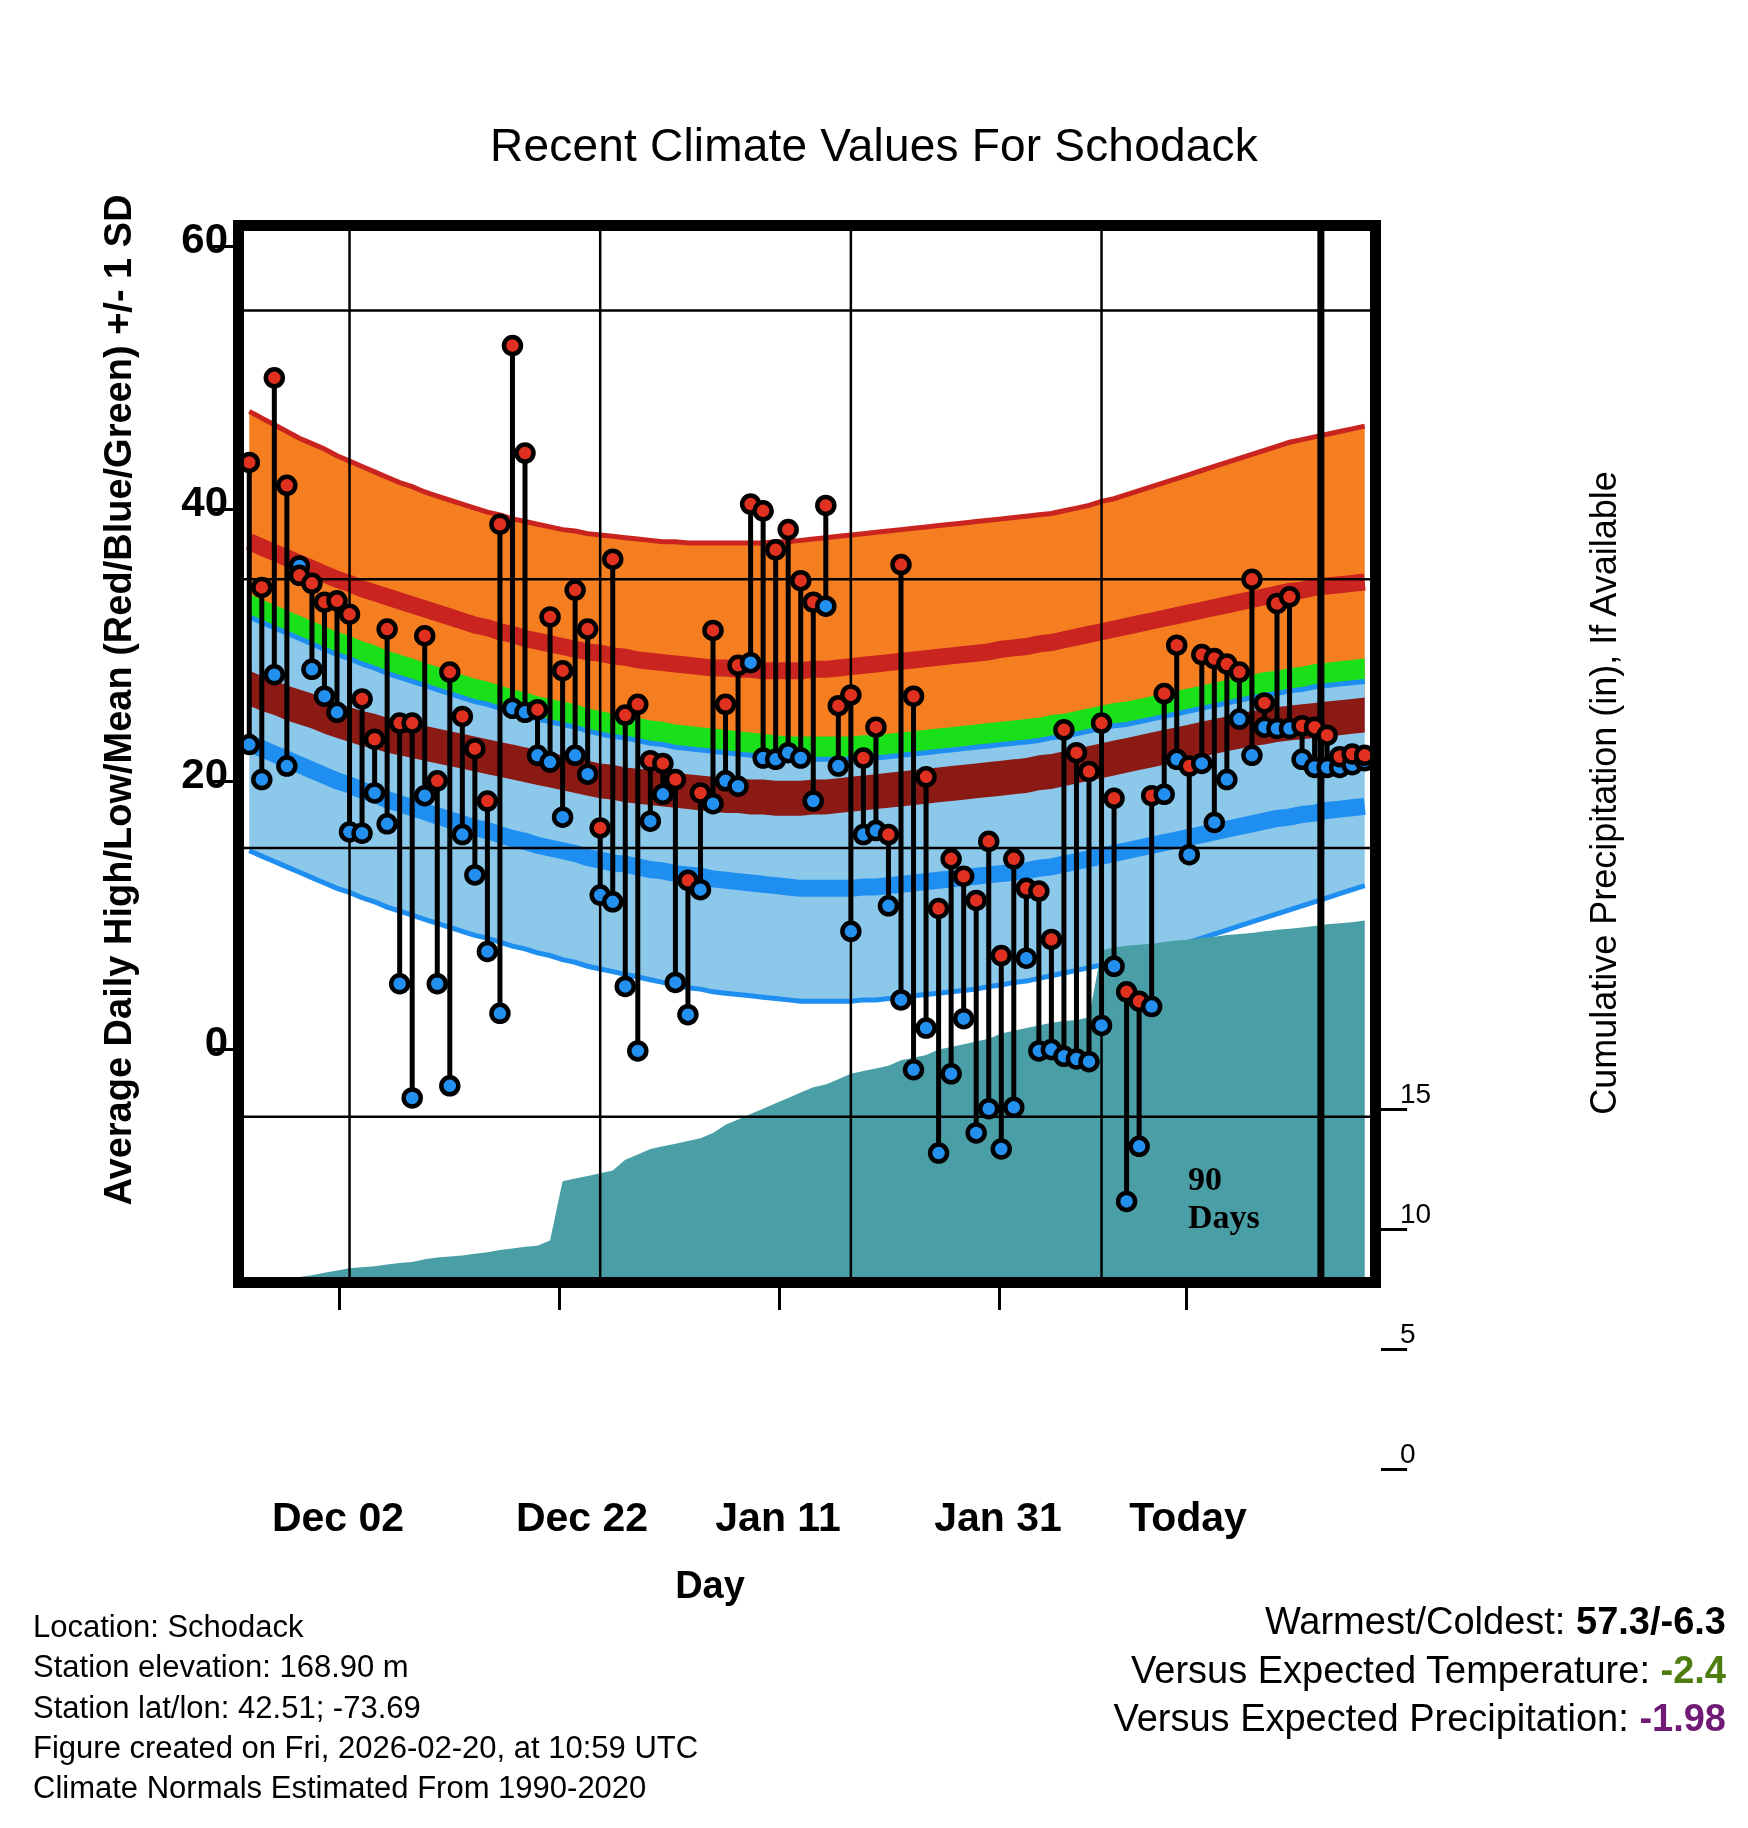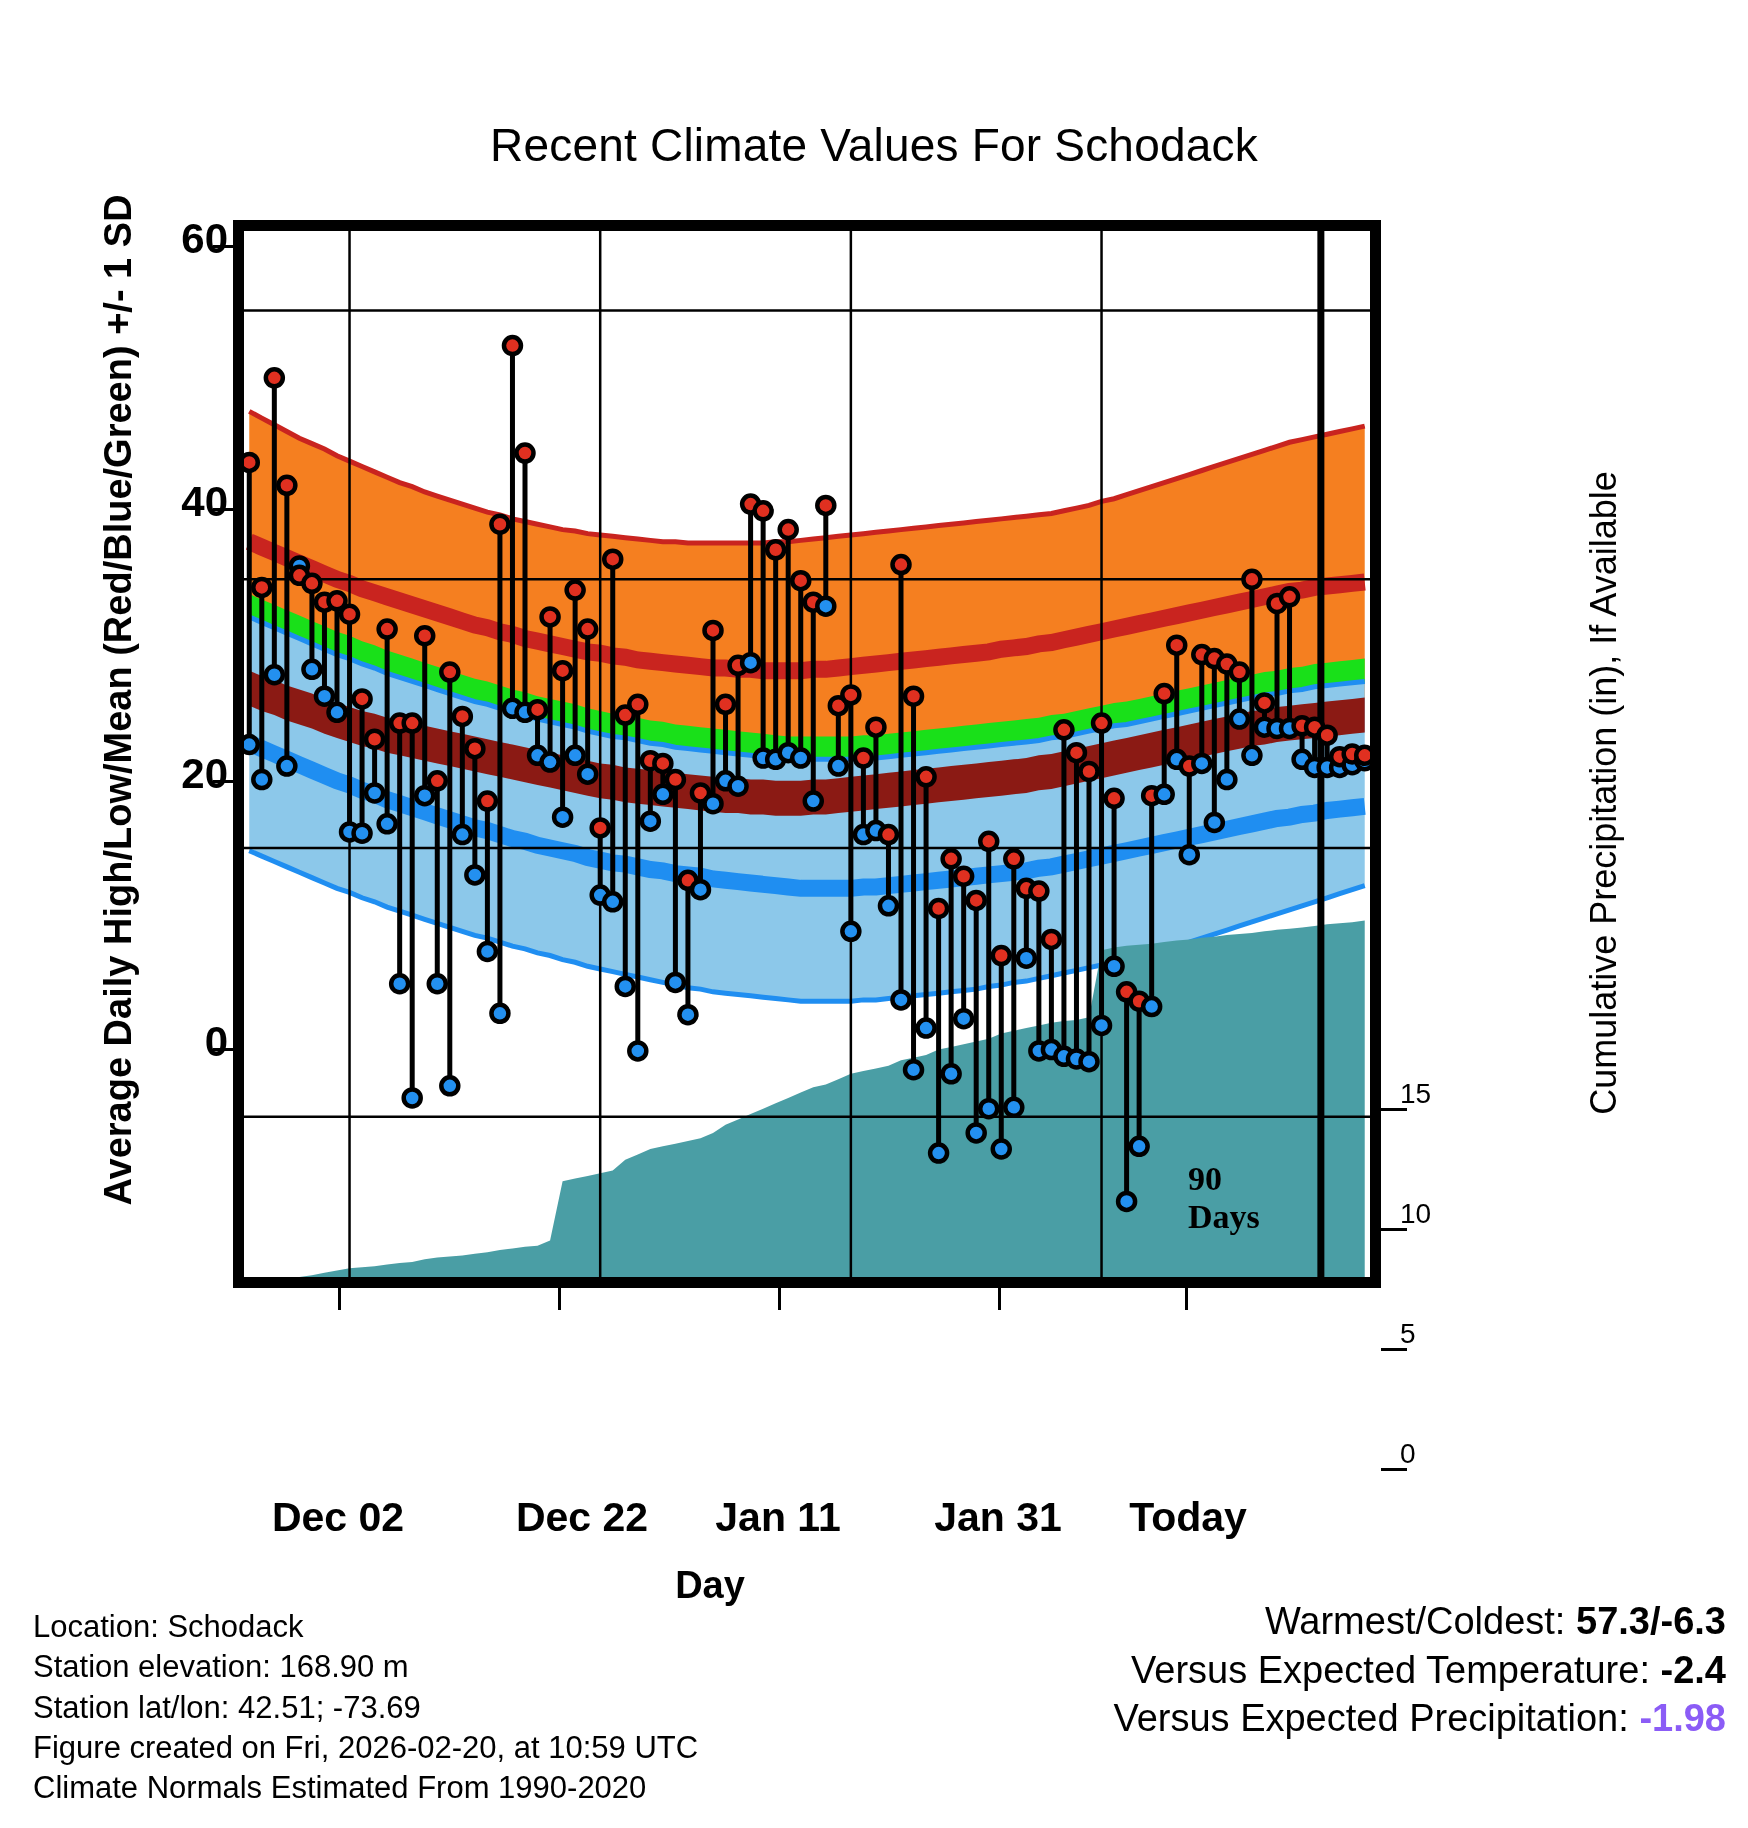--- a/index.html
+++ b/index.html
@@ -63,22 +63,22 @@
     position:absolute;left:33px;top:1607px;
     font-size:31px;line-height:1.3;text-align:left;
   }
   .footer-left div{white-space:nowrap;}
   .footer-right{
     position:absolute;right:22px;top:1597px;
     font-size:38px;line-height:1.28;text-align:right;
   }
   .footer-right .row{white-space:nowrap;}
   .val-bold{font-weight:bold;}
-  .val-blue{font-weight:bold;color:#000000;}
-  .val-brown{font-weight:bold;color:#8b5cf6;}
+  .val-blue{font-weight:bold;color:#4d7c0f;}
+  .val-brown{font-weight:bold;color:#701a75;}
 </style>
 </head>
 <body>
 
 <div id="root">
 
   <div class="chart-title">Recent Climate Values For Schodack</div>
 
   <div class="ylabel-left">Average Daily High/Low/Mean (Red/Blue/Green) +/- 1 SD</div>
   <div class="ylabel-right">Cumulative Precipitation (in), If Available</div>

